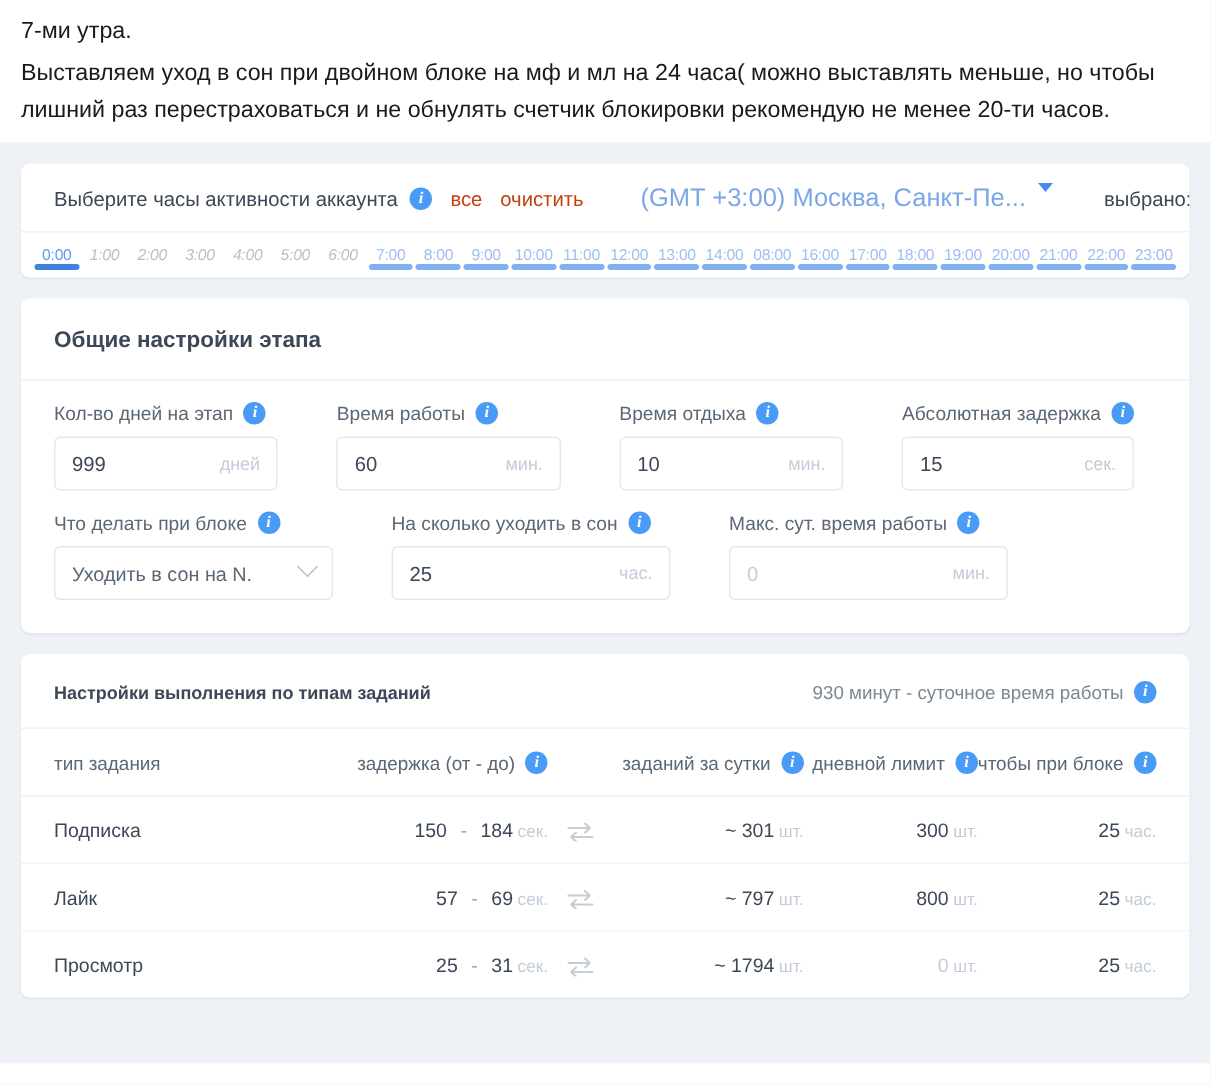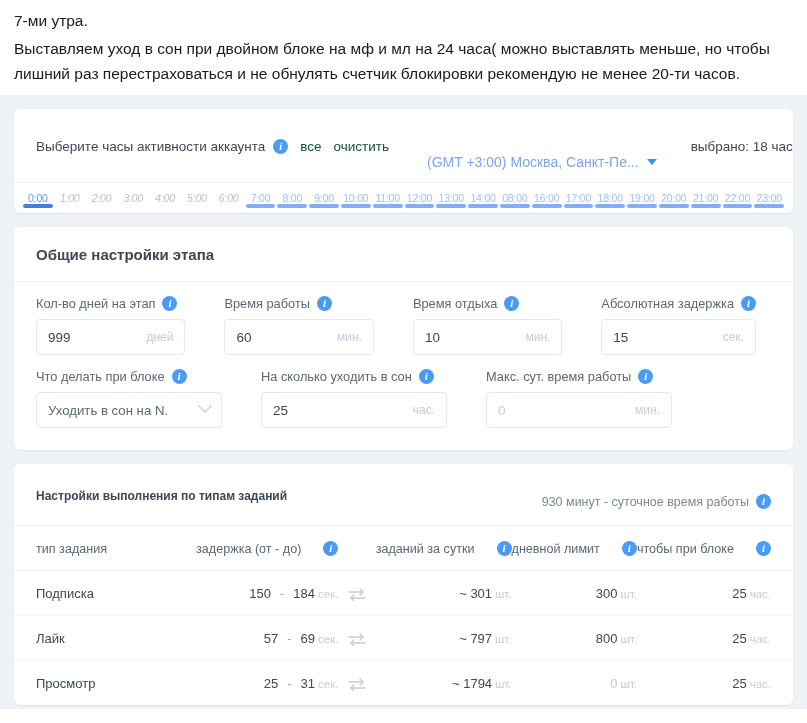--- a/index.html
+++ b/index.html
@@ -48,34 +48,32 @@
     align-items: center;
     padding: 13px 22px 12px 22px;
     border-bottom: 1px solid #eef1f5;
     white-space: nowrap;
   }
   .hours-title {
     font-size: 13.5px;
     color: #3c4858;
   }
   .linkbtn {
-    color: #14532d;
+    color: #c2410c;
     font-size: 13.5px;
     cursor: pointer;
     margin-left: 12px;
   }
   .tz-select {
     margin-left: 38px;
     color: #7ba7e8;
-    font-size: 14px;
+    font-size: 17px;
     display: inline-flex;
-    align-items: center;
     gap: 8px;
     cursor: pointer;
-    margin-top: 32px;
   }
   .caret {
     width: 0; height: 0;
     border-left: 5px solid transparent;
     border-right: 5px solid transparent;
     border-top: 6px solid #3f8cf3;
   }
   .chosen {
     margin-left: 34px;
     font-size: 13.5px;
@@ -129,21 +127,20 @@
     font-size: 12px;
     font-weight: bold;
     color: #3c4858;
   }
   .card-title-row .note {
     font-size: 12.5px;
     color: #7b8794;
     display: inline-flex;
     align-items: center;
     gap: 7px;
-    margin-top: 12px;
   }
 
   .field-grid {
     display: flex;
     padding: 14px 22px 6px 22px;
     gap: 24px;
   }
   .field-grid.second { padding-top: 8px; padding-bottom: 22px; }
   .field {
     width: 186px;
@@ -219,21 +216,21 @@
     white-space: nowrap;
   }
   table.tasks td {
     padding: 15px 0 14px 0;
     border-bottom: 1px solid #f2f5f8;
     font-size: 13px;
     color: #3c4858;
     white-space: nowrap;
   }
   table.tasks tr:last-child td { border-bottom: none; }
-  .th-inner { display: inline-flex; align-items: center; gap: 22px; }
+  .th-inner { display: inline-flex; align-items: center; gap: 7px; }
   .col-type  { text-align: left;  padding-left: 22px !important; width: 200px; }
   .col-delay { text-align: right; width: 170px; }
   .col-swap  { text-align: center; width: 52px; }
   .col-perday{ text-align: right; width: 128px; }
   .col-limit { text-align: right; width: 118px; }
   .col-pause { text-align: right; padding-right: 22px !important; }
   .unit { color: #c3ccd8; font-size: 11.5px; margin-left: 3px; }
   .dash { color: #9aa5b1; margin: 0 9px; }
   .muted-val { color: #c3ccd8; }
   .swap-icon { display: inline-block; vertical-align: middle; opacity: .55; }

